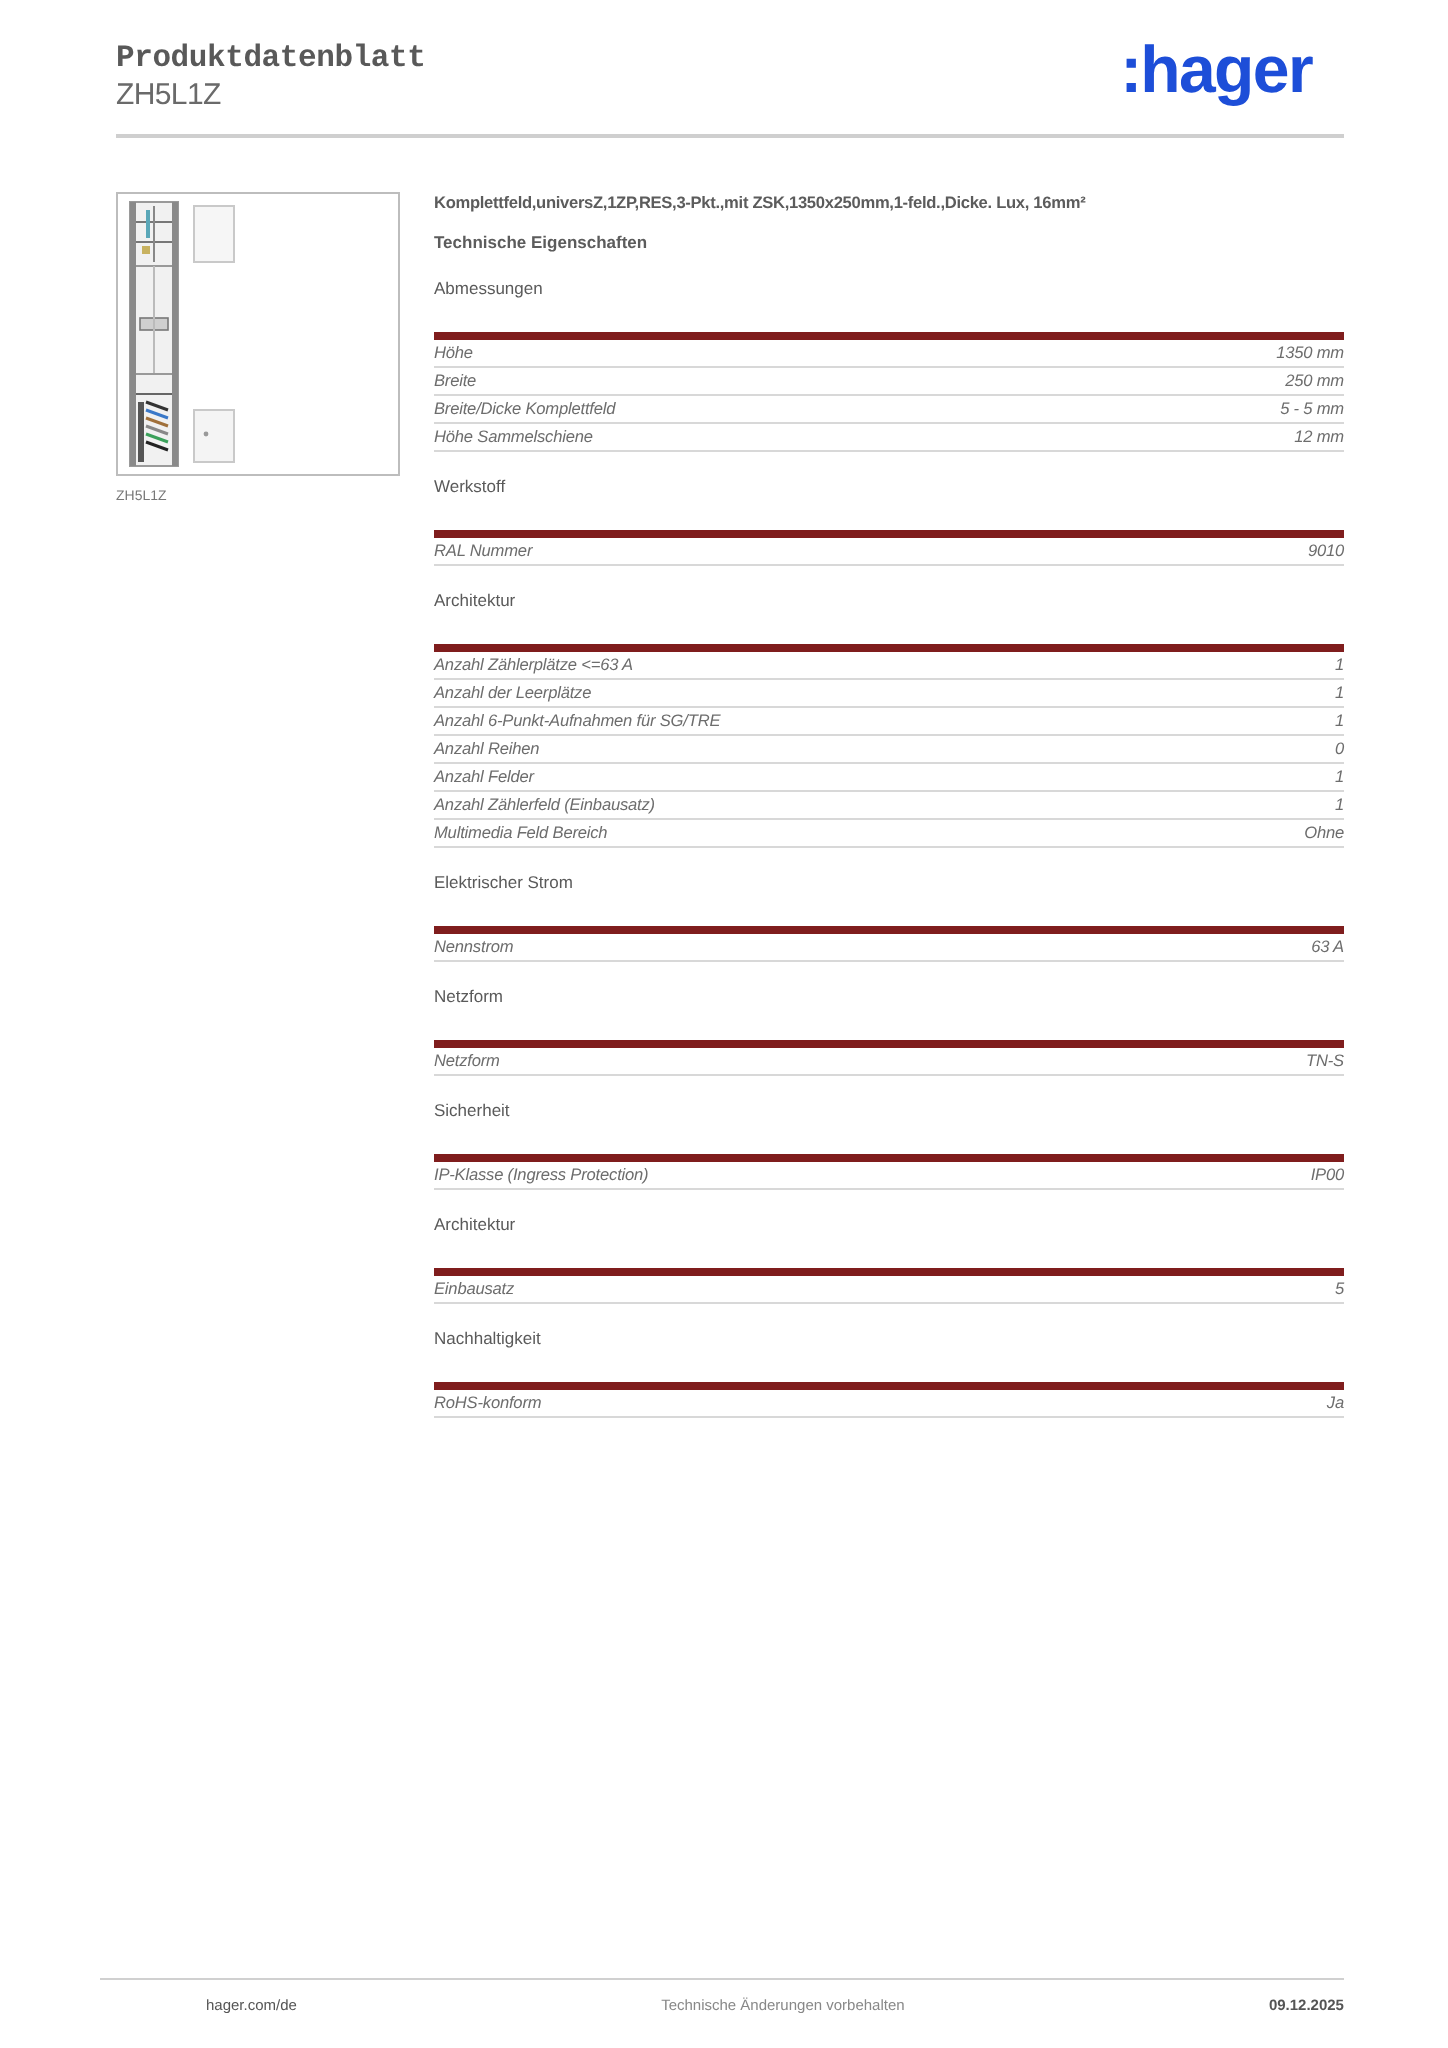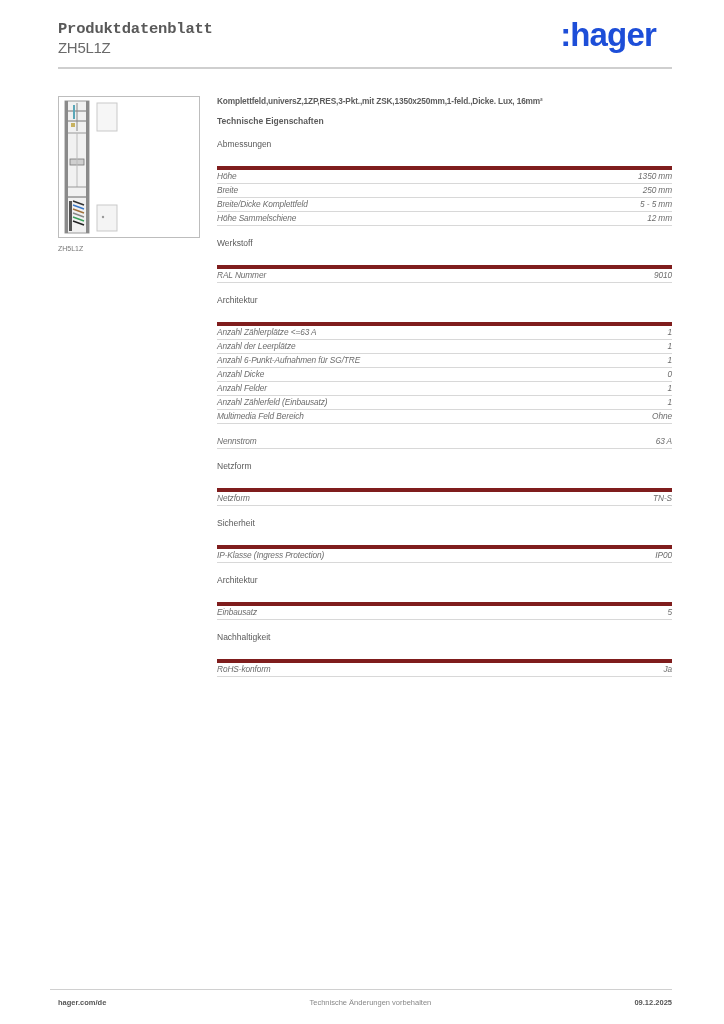--- a/index.html
+++ b/index.html
@@ -22,21 +22,21 @@
   .tech-title { font-size: 8.5px; font-weight: bold; color: #5c5c5c; margin-top: 8px; line-height: 12px; }
 
   .section { margin-top: 11px; }
   .section:first-of-type { margin-top: 10px; }
   .section-title { font-size: 8.5px; font-weight: normal; color: #5a5a5a; line-height: 12px; height: 12px; border-bottom: 4px solid #7f1d1d; padding-bottom: 16px; }
   .row { display: flex; justify-content: space-between; font-size: 8.3px; color: #6d6d6d; line-height: 13px; height: 13px; border-bottom: 1.5px solid #d8d8d8; letter-spacing: -0.1px; font-style: italic; }
   .row .val { text-align: right; }
 
   .footer-rule { position: absolute; left: 50px; top: 989px; width: 622px; height: 1px; background: #d0d0d0; }
   .footer { position: absolute; left: 58px; top: 998px; width: 614px; font-size: 7.5px; display: flex; justify-content: space-between; }
-  .footer .left { font-weight: bold; color: #555; }
+  .footer .left { font-weight: normal; color: #555; margin-left: 45px; }
   .footer .center { color: #888; }
   .footer .right { font-weight: bold; color: #555; }
 </style>
 </head>
 <body>
 
 <div class="header">
   <div class="doc-title">Produktdatenblatt</div>
   <div class="doc-sub">ZH5L1Z</div>
   <div class="logo"><span class="colon">:</span><span>hager</span></div>
@@ -117,38 +117,39 @@
       </div>
     <div class="row">
         <span>Anzahl der Leerplätze</span>
         <span class="val">1</span>
       </div>
     <div class="row">
         <span>Anzahl 6-Punkt-Aufnahmen für SG/TRE</span>
         <span class="val">1</span>
       </div>
     <div class="row">
-        <span>Anzahl Dicke</span>
+        <span>Anzahl Reihen</span>
         <span class="val">0</span>
       </div>
     <div class="row">
         <span>Anzahl Felder</span>
         <span class="val">1</span>
       </div>
     <div class="row">
         <span>Anzahl Zählerfeld (Einbausatz)</span>
         <span class="val">1</span>
       </div>
     <div class="row">
         <span>Multimedia Feld Bereich</span>
         <span class="val">Ohne</span>
       </div>
   </div>
 
   <div class="section">
+    <div class="section-title">Elektrischer Strom</div>
     <div class="row">
         <span>Nennstrom</span>
         <span class="val">63 A</span>
       </div>
   </div>
 
   <div class="section">
     <div class="section-title">Netzform</div>
     <div class="row">
         <span>Netzform</span>

